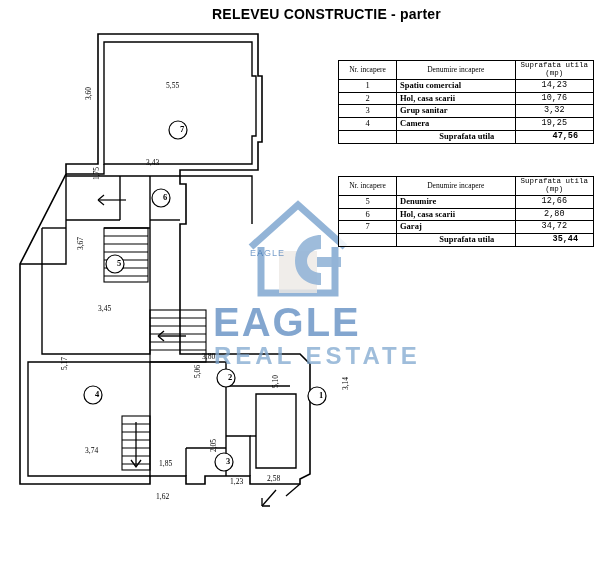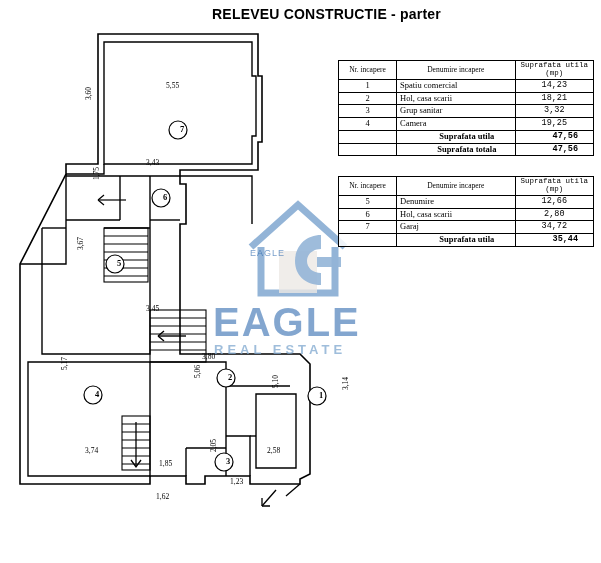--- a/index.html
+++ b/index.html
@@ -39,21 +39,21 @@
     vertical-align:middle;
     margin-left:37px;
   }
   .tbl th{
     font-weight:normal;
     font-size:7.5px;
     text-align:center;
     line-height:1.05;
   }
   .c-num{width:34px;text-align:center;}
-  .c-name{width:100px;text-align:left;padding-left:5px;}
+  .c-name{width:100px;text-align:left;padding-left:5px;font-weight:bold;}
   .c-area{width:54px;text-align:center;font-family:Liberation Mono, monospace;}
   .tot td{font-weight:bold;padding-left:25px;}
   .tot .c-name{text-align:center;}
   #table1{top:60px;left:338px;width:256px;}
   #table2{top:176px;left:338px;width:256px;}
   .wm{
     position:absolute;
     pointer-events:none;
     user-select:none;
   }
@@ -63,21 +63,21 @@
     font-weight:bold;
     font-size:40px;
     letter-spacing:2px;
     color:#1f5fa9;
     opacity:.55;
   }
   #wm-sub{
     top:342px;left:214px;
     font-family:"Liberation Sans", sans-serif;
     font-weight:bold;
-    font-size:13px;
+    font-size:24px;
     letter-spacing:4px;
     color:#7fa8cf;
     opacity:.75;
   }
   #wm-shape{
     top:195px;left:243px;
     opacity:.5;
   }
   #wm-eagle{
     top:248px;left:250px;
@@ -203,28 +203,28 @@
 <div class="wm rid" style="top:389px;left:95px;">4</div>
 <div class="wm rid" style="top:372px;left:228px;">2</div>
 <div class="wm rid" style="top:456px;left:226px;">3</div>
 <div class="wm rid" style="top:390px;left:319px;">1</div>
 
 <div class="wm dim" style="top:63px;left:166px;margin-top:18px;">5,55</div>
 <div class="wm dim" style="top:100px;left:84px;transform:rotate(-90deg);transform-origin:left top;">3,60</div>
 <div class="wm dim" style="top:158px;left:98px;padding-left:48px;">3,43</div>
 <div class="wm dim" style="top:180px;left:92px;transform:rotate(-90deg);transform-origin:left top;">1,75</div>
 <div class="wm dim" style="top:250px;left:76px;transform:rotate(-90deg);transform-origin:left top;">3,67</div>
-<div class="wm dim" style="top:304px;left:98px;margin-left:48px;">3,45</div>
+<div class="wm dim" style="top:304px;left:98px;">3,45</div>
 <div class="wm dim" style="top:370px;left:60px;transform:rotate(-90deg);transform-origin:left top;">5,17</div>
 <div class="wm dim" style="top:446px;left:85px;">3,74</div>
 <div class="wm dim" style="top:459px;left:159px;">1,85</div>
 <div class="wm dim" style="top:492px;left:156px;">1,62</div>
 <div class="wm dim" style="top:452px;left:209px;transform:rotate(-90deg);transform-origin:left top;">2,05</div>
 <div class="wm dim" style="top:477px;left:230px;">1,23</div>
-<div class="wm dim" style="top:446px;left:267px;">2,58</div>
+<div class="wm dim" style="top:474px;left:267px;">2,58</div>
 <div class="wm dim" style="top:352px;left:202px;">3,80</div>
 <div class="wm dim" style="top:378px;left:193px;transform:rotate(-90deg);transform-origin:left top;">5,06</div>
 <div class="wm dim" style="top:388px;left:271px;transform:rotate(-90deg);transform-origin:left top;">5,10</div>
 <div class="wm dim" style="top:390px;left:341px;transform:rotate(-90deg);transform-origin:left top;">3,14</div>
 
 <div id="wm-shape" class="wm">
   <svg width="110" height="105" viewBox="0 0 110 105" xmlns="http://www.w3.org/2000/svg">
     <path d="M8,52 L55,10 L102,52" fill="none" stroke="#2a6cb0" stroke-width="7"></path>
     <path d="M18,52 L18,98 L92,98 L92,52" fill="none" stroke="#2a6cb0" stroke-width="7"></path>
     <path d="M36,56 L36,98 L74,98 L74,56 Z" fill="#d9d3cc" stroke="none" opacity="0.8"></path>
@@ -246,42 +246,37 @@
   </thead>
   <tbody>
     <tr>
       <td class="c-num">1</td>
       <td class="c-name">Spatiu comercial</td>
       <td class="c-area">14,23</td>
     </tr>
     <tr>
       <td class="c-num">2</td>
       <td class="c-name">Hol, casa scarii</td>
-      <td class="c-area">18,21</td>
+      <td class="c-area">10,76</td>
     </tr>
     <tr>
       <td class="c-num">3</td>
       <td class="c-name">Grup sanitar</td>
       <td class="c-area">3,32</td>
     </tr>
     <tr>
       <td class="c-num">4</td>
       <td class="c-name">Camera</td>
       <td class="c-area">19,25</td>
     </tr>
     <tr class="tot">
       <td class="c-num"></td>
       <td class="c-name">Suprafata utila</td>
       <td class="c-area">47,56</td>
     </tr>
-    <tr class="tot">
-      <td class="c-num"></td>
-      <td class="c-name">Suprafata totala</td>
-      <td class="c-area">47,56</td>
-    </tr>
   </tbody>
 </table>
 
 <table class="tbl" id="table2">
   <thead>
     <tr>
       <th class="c-num">Nr. incapere</th>
       <th class="c-name">Denumire incapere</th>
       <th class="c-area">Suprafata utila (mp)</th>
     </tr>

